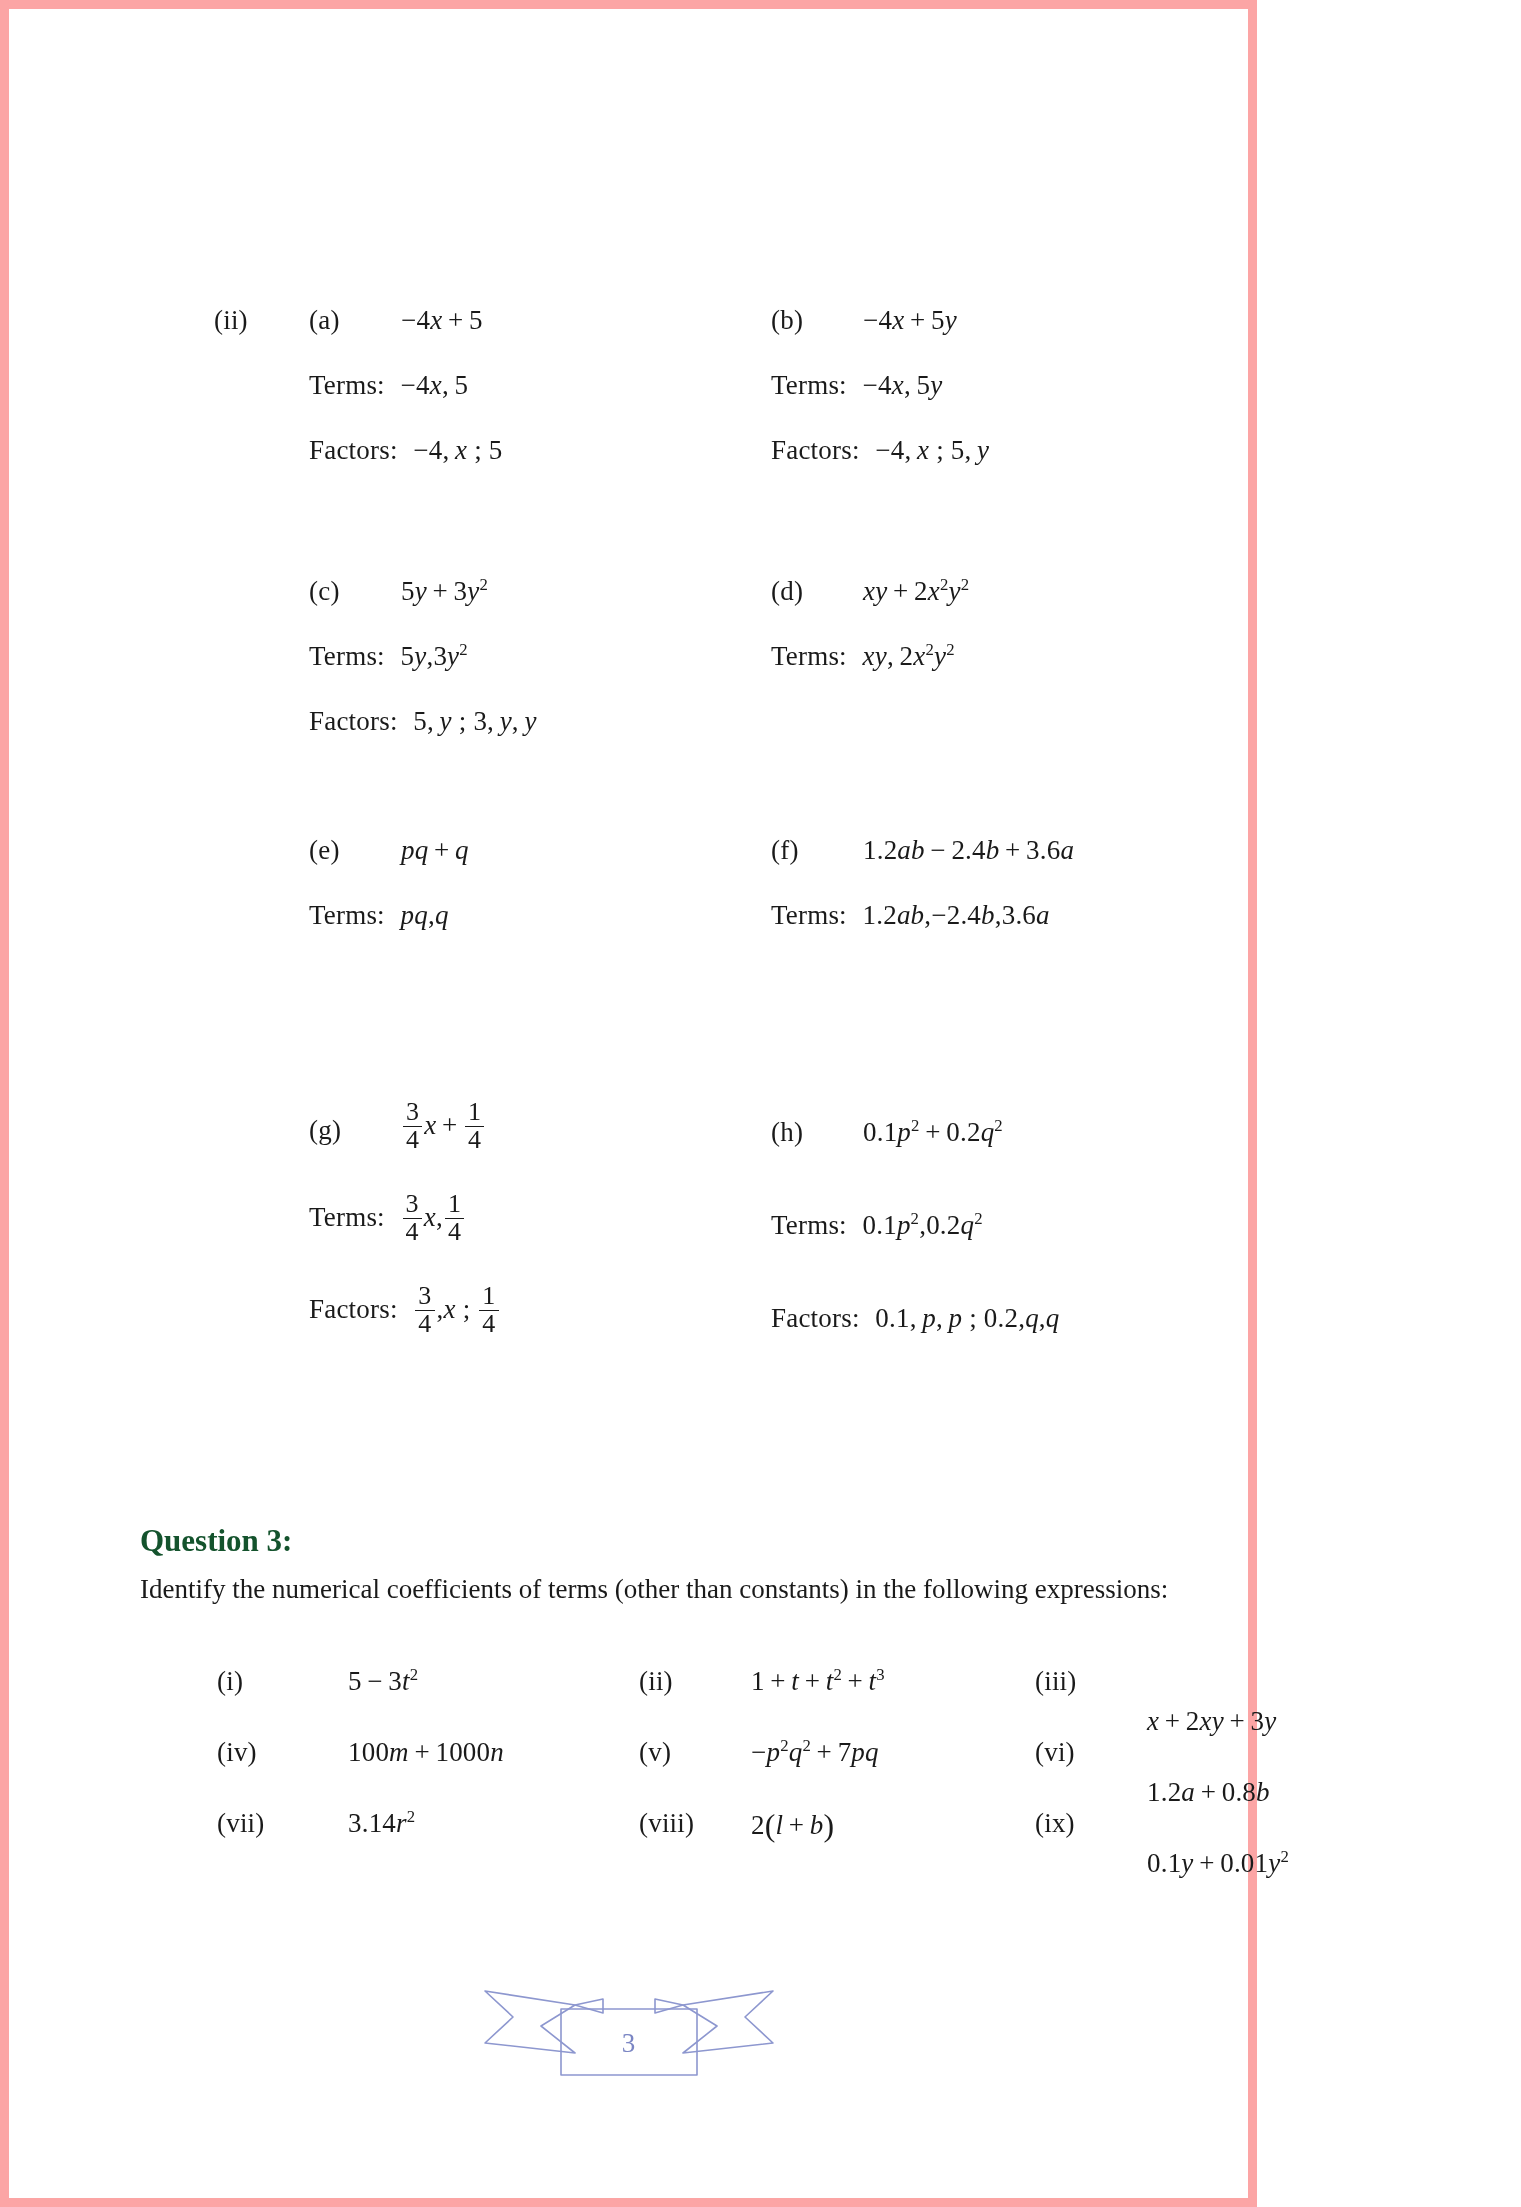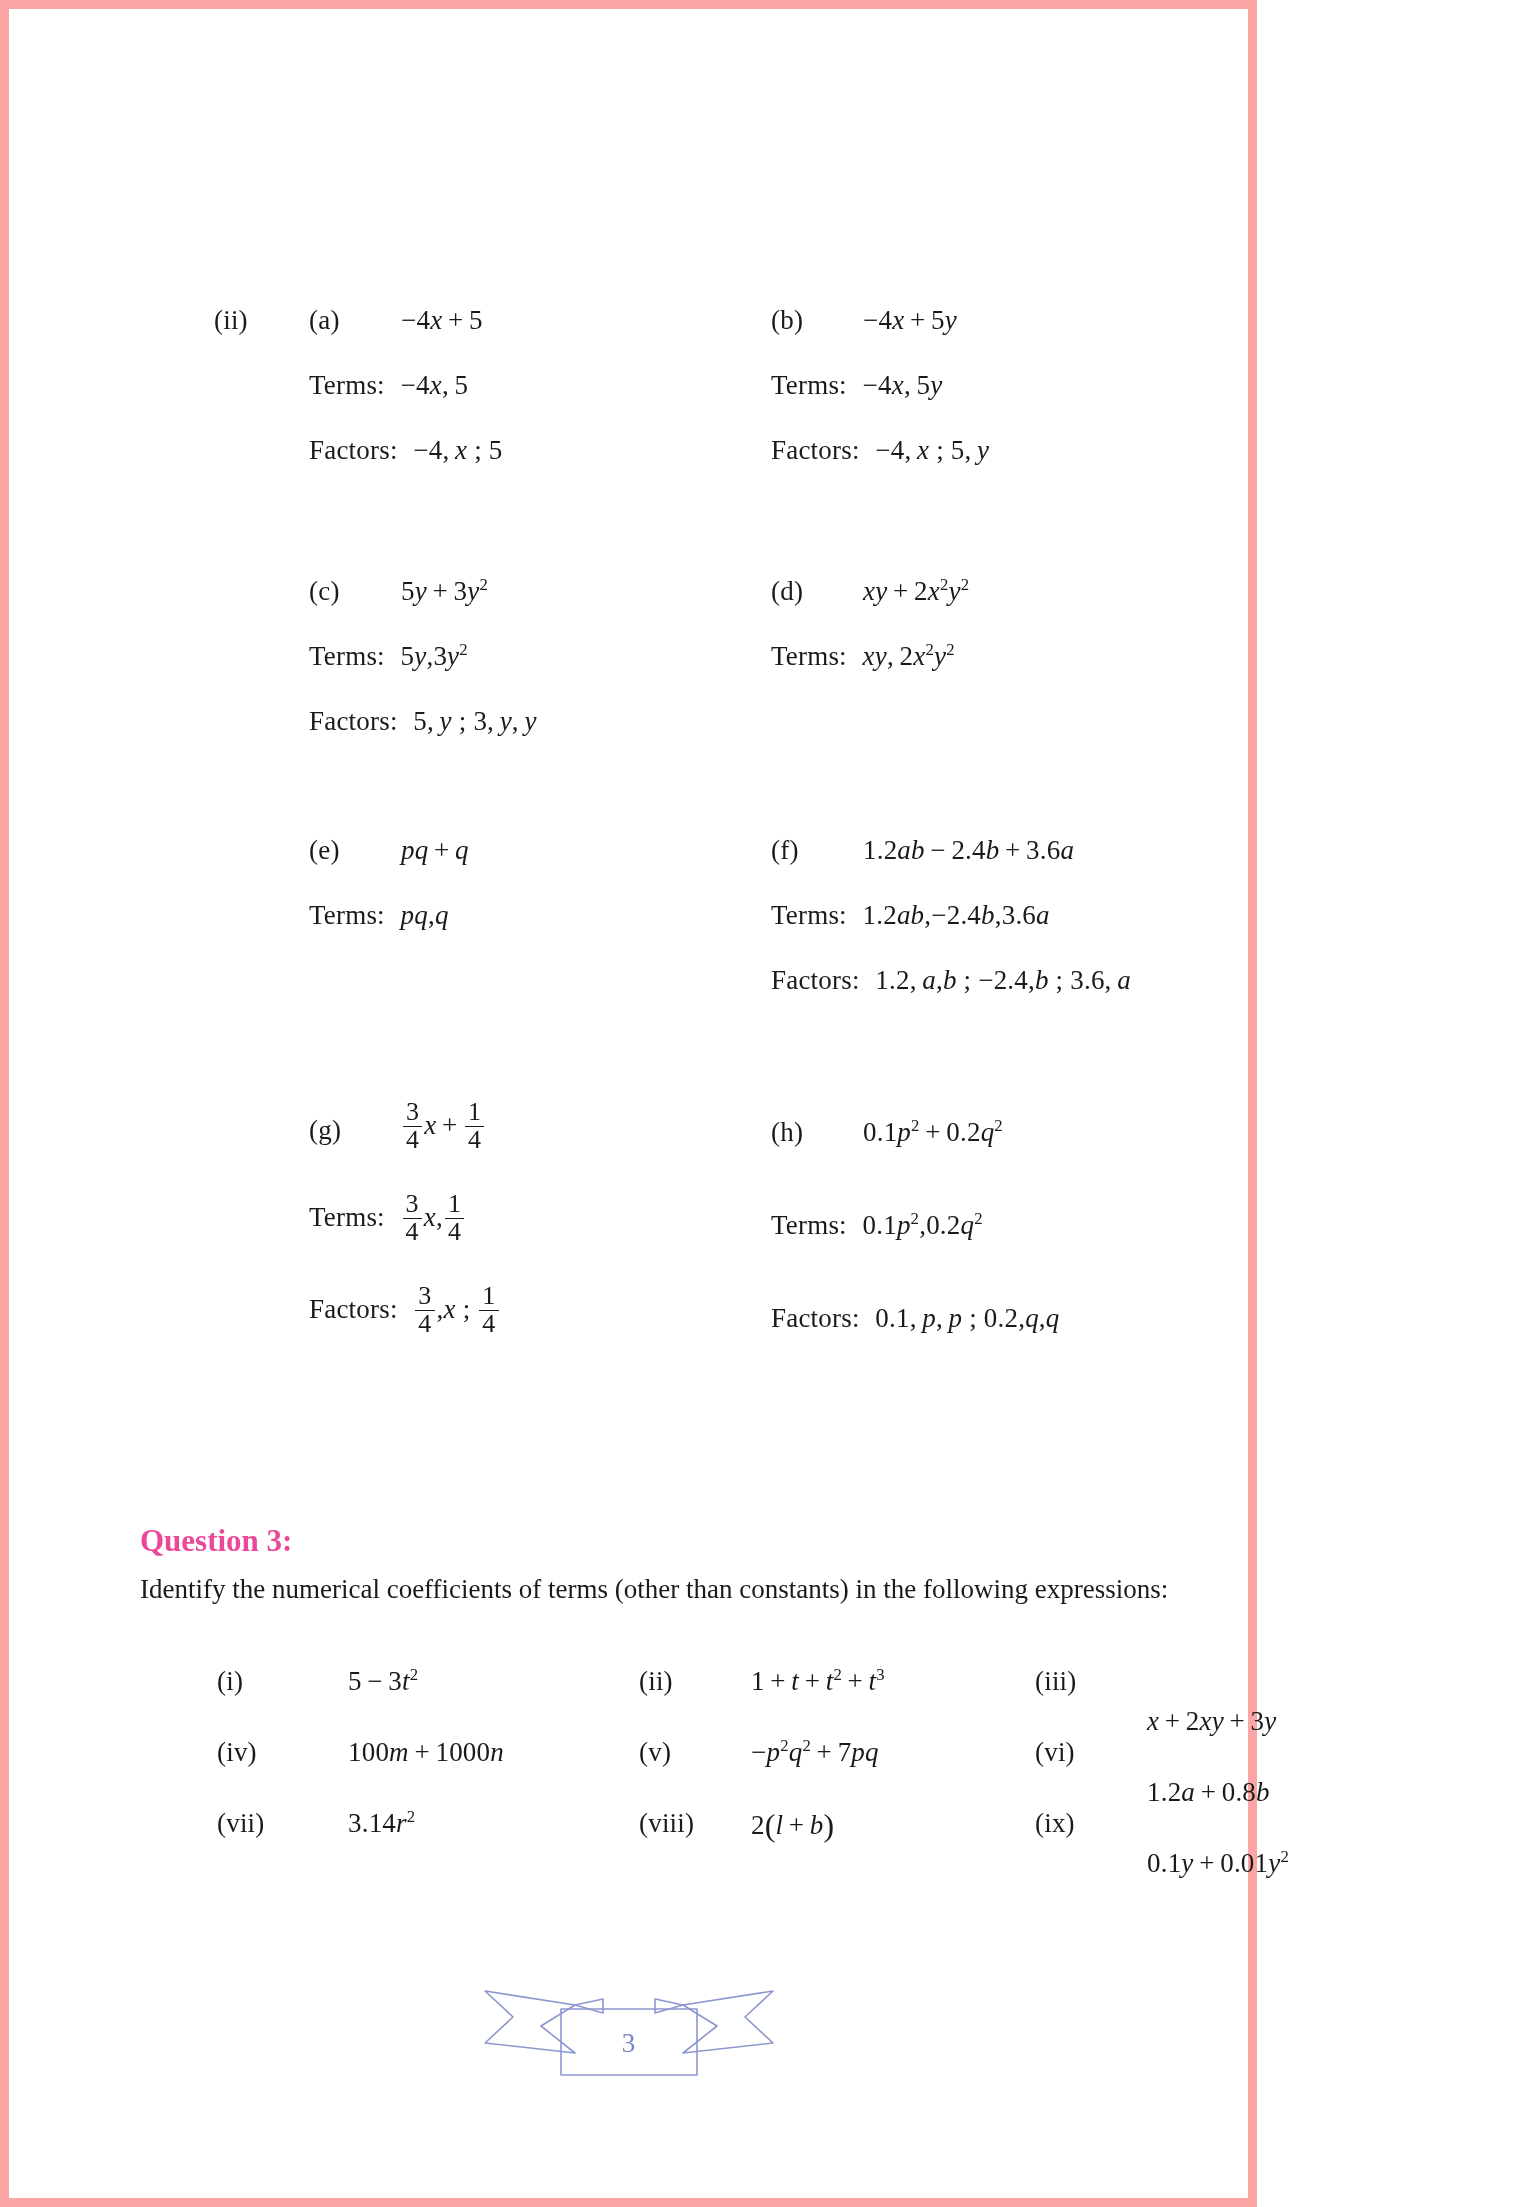--- a/index.html
+++ b/index.html
@@ -110,21 +110,21 @@
   .fr .num { display: block; padding: 0 3px; }
   .fr .den { display: block; padding: 0 3px; border-top: 1.6px solid #1a1a1a; }
 
   
   .q-head {
     position: absolute;
     left: 131px;
     top: 1514px;
     font-size: 31px;
     font-weight: bold;
-    color: #ec4899;
+    color: #14532d;
     font-family: "Liberation Serif", "DejaVu Serif", serif;
   }
   .q-body {
     position: absolute;
     left: 131px;
     top: 1558px;
     width: 1258px;
     font-size: 27px;
     line-height: 45px;
     text-align: justify;
@@ -268,24 +268,20 @@
     </div>
 
     <div class="ablock" style="left:762px; top:826px;">
       <div class="head">
         <span class="lbl math">(f)</span>
         <span class="expr math">1.2<i>ab</i> − 2.4<i>b</i> + 3.6<i>a</i></span>
       </div>
       <div class="line">
         <span class="key math">Terms:</span>
         <span class="val math">1.2<i>ab</i>,−2.4<i>b</i>,3.6<i>a</i></span>
-      </div>
-      <div class="line">
-        <span class="key math">Factors:</span>
-        <span class="val math">1.2, <i>a</i>,<i>b</i> ; −2.4,<i>b</i> ; 3.6, <i>a</i></span>
       </div>
     </div>
 
     <div class="ablock frac" style="left:300px; top:1090px;">
       <div class="head">
         <span class="lbl math" style="top:16px;">(g)</span>
         <span class="expr math"><span class="fr"><span class="num">3</span><span class="den">4</span></span><i>x</i> + <span class="fr"><span class="num">1</span><span class="den">4</span></span></span>
       </div>
       <div class="line">
         <span class="key math">Terms:</span>

